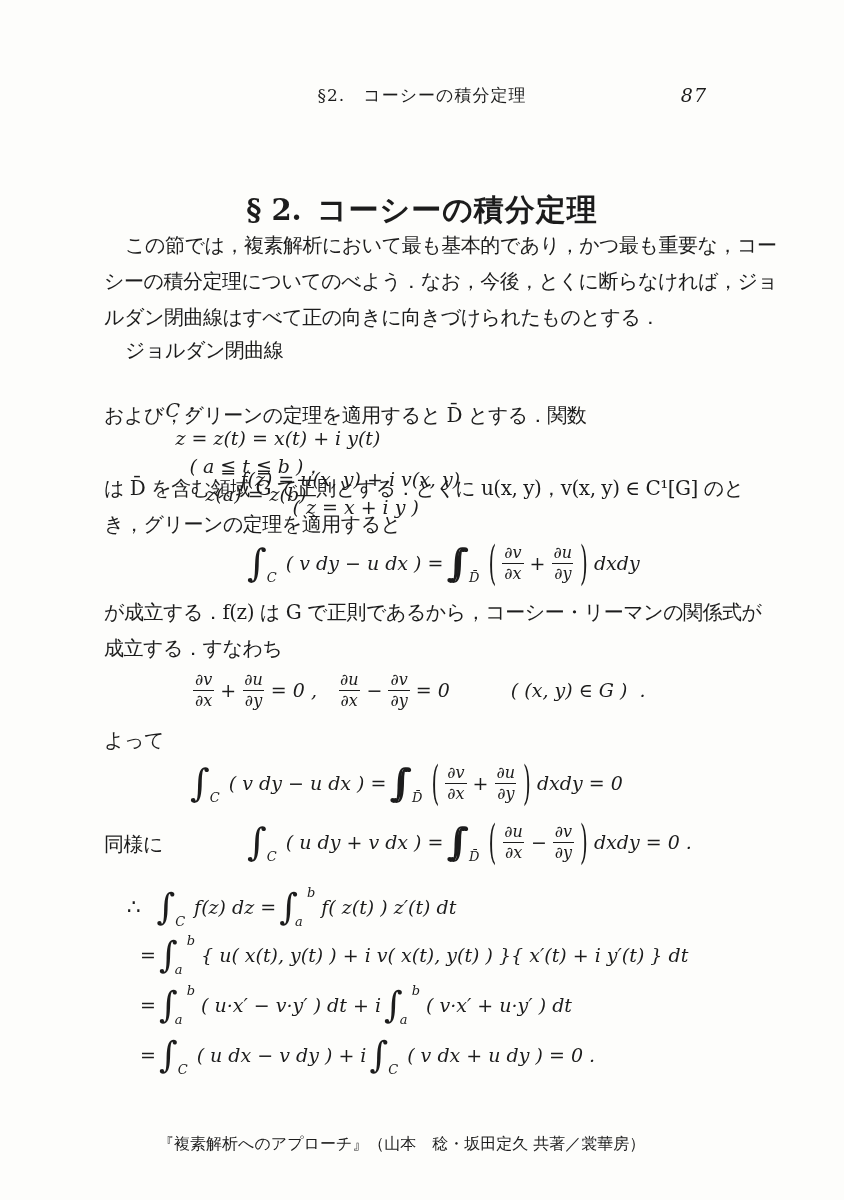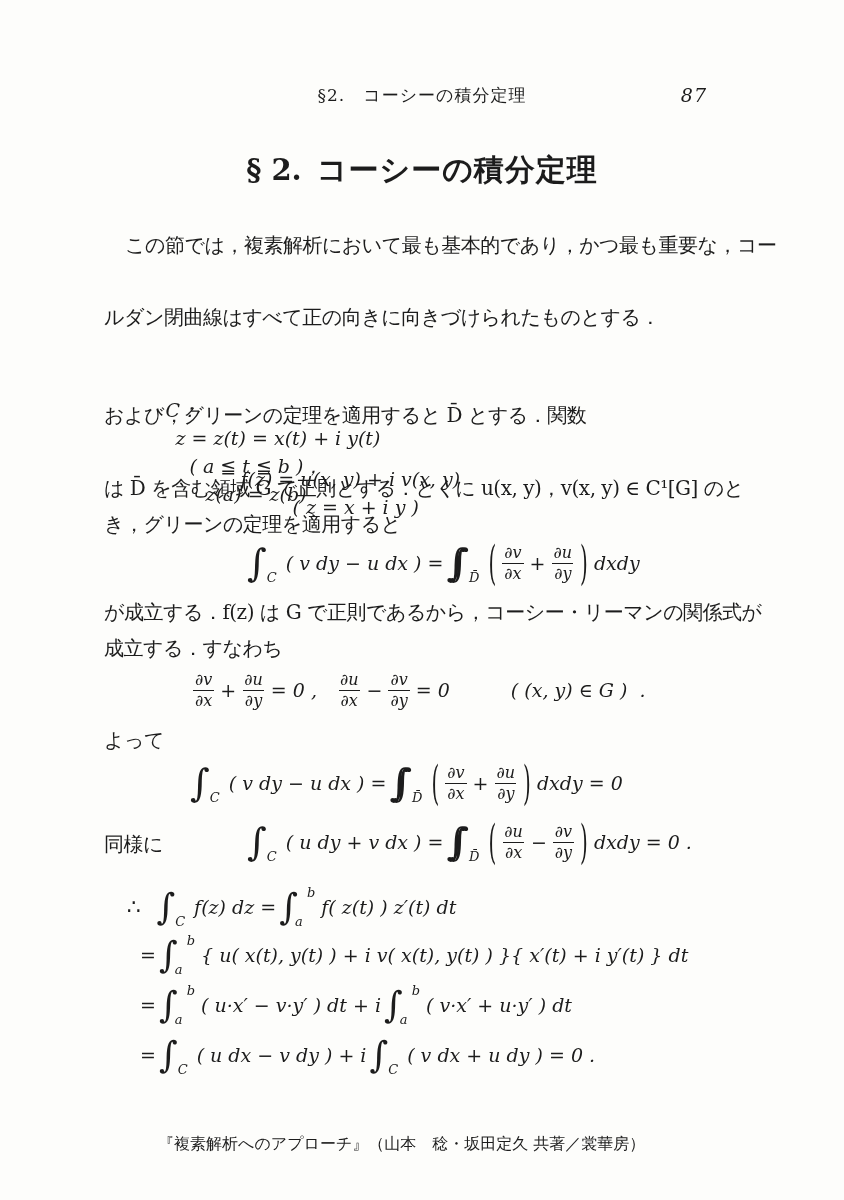--- a/index.html
+++ b/index.html
@@ -33,21 +33,21 @@
   .rh-page {
     position:absolute; top:84px; right:137px;
     font-style:italic; font-size:19px; letter-spacing:1px;
   }
   .title {
     position:absolute; top:150px; left:0; right:0;
     display:flex; justify-content:center; align-items:baseline; gap:15px;
   }
   .t-sec { font-size:29px; font-weight:700; font-family:"DejaVu Serif","Liberation Serif",serif; }
   .t-jp  { font-size:30px; font-weight:700; letter-spacing:1px;
-           font-family:Liberation Sans, sans-serif; }
+           font-family:Liberation Sans, sans-serif;margin-top:40px; }
   .footer {
     position:absolute; top:1134px; left:158px;
     font-size:16px; letter-spacing:0;
     font-family:"DejaVu Sans","Liberation Sans",sans-serif;
     white-space:pre;
   }
   
   .disp {
     position:absolute; height:58px;
     display:flex; align-items:center;
@@ -97,22 +97,24 @@
 
   <div class="running-head">§2.　コーシーの積分定理</div>
   <div class="rh-page">87</div>
 
   <div class="title">
     <span class="t-sec">§ 2.</span>
     <span class="t-jp">コーシーの積分定理</span>
   </div>
 
   <div class="tl" style="top:231px;left:125px">この節では，複素解析において最も基本的であり，かつ最も重要な，コー</div>
+  <div class="tl" style="top:267px;left:104px">シーの積分定理についてのべよう．なお，今後，とくに断らなければ，ジョ</div>
   <div class="tl" style="top:303px;left:104px">ルダン閉曲線はすべて正の向きに向きづけられたものとする．</div>
 
+  <div class="tl" style="top:336px;left:125px">ジョルダン閉曲線</div>
   <div class="tl mline" style="top:368px;left:140px">
     <span class="mi">C：</span>
     <span class="mi" style="margin-left:10px">z = z(t) = x(t) + i y(t)</span>
     <span class="mi" style="margin-left:24px">( a ≦ t ≦ b )，</span>
     <span class="mi" style="margin-left:40px">z(a) = z(b)</span>
   </div>
 
   <div class="tl" style="top:401px;left:104px">および，グリーンの定理を適用すると D̄ とする．関数</div>
 
   <div class="tl mline" style="top:437px;left:215px">

